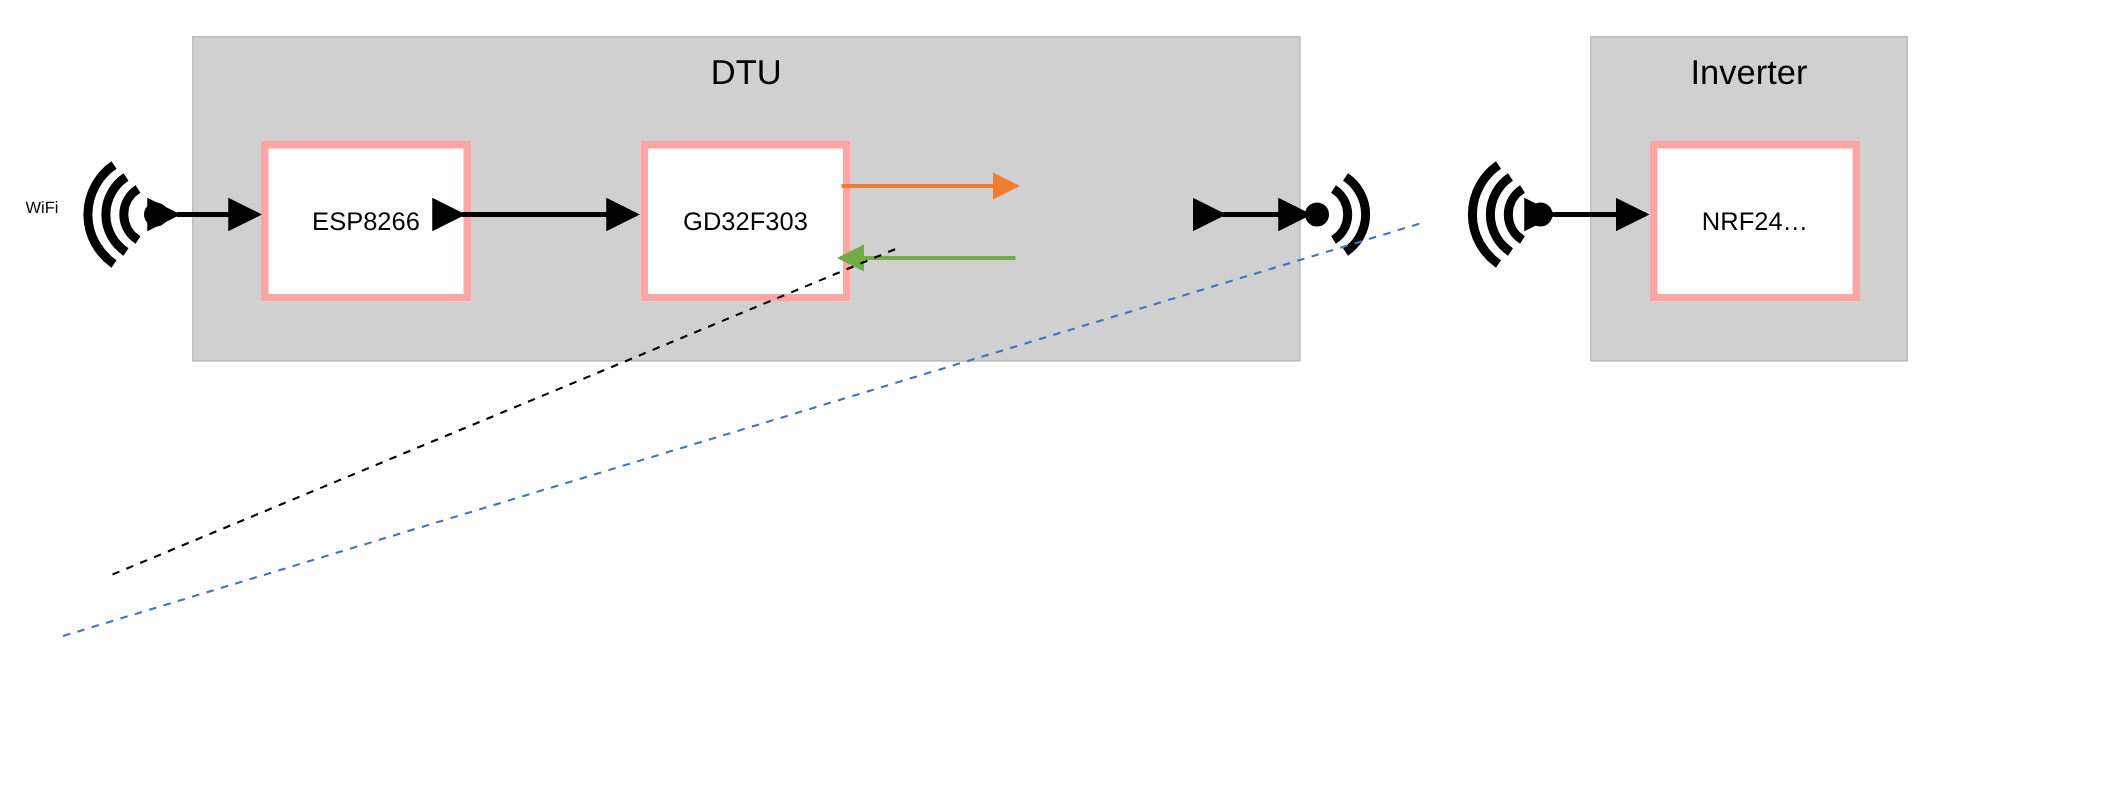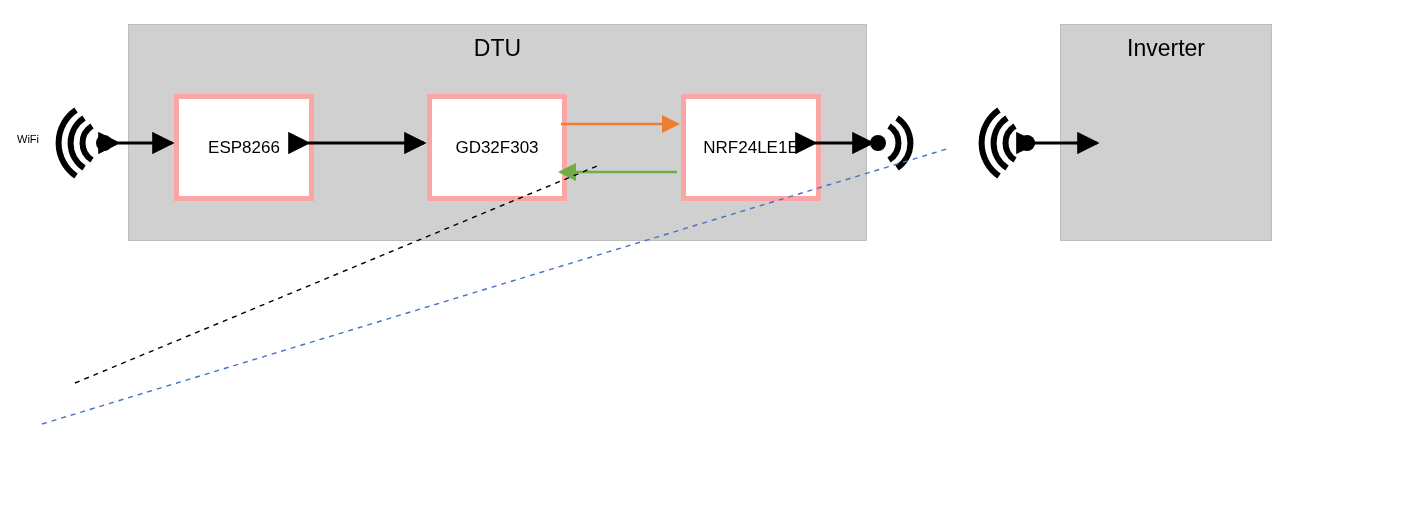--- a/index.html
+++ b/index.html
@@ -35,22 +35,22 @@
   <div class="enclosure" style="left:1060px;top:24px;width:210px;height:215px;">
     <div class="enclosure-title">Inverter</div>
   </div>
 
   <div class="chip" style="left:174px;top:94px;width:130px;height:97px;">
     <span>ESP8266</span>
   </div>
   <div class="chip" style="left:427px;top:94px;width:130px;height:97px;justify-content:center;">
     <span>GD32F303</span>
   </div>
-  <div class="chip" style="left:681px;top:94px;width:130px;height:97px;">
-    <span>NRF24LE1E</span>
+  <div class="chip" style="left:1100px;top:94px;width:130px;height:97px;">
+    <span>NRF24…</span>
   </div>
 
   <div class="wifi-label" style="left:17px;top:133px;">WiFi</div>
 
   <svg class="arrow-svg">
     <defs>
       <marker id="ah-b" markerWidth="7" markerHeight="7" refX="6.2" refY="3.5" orient="auto">
           <path d="M0,0 L7,3.5 L0,7 z" fill="#000"></path>
         </marker>
       <marker id="ah-b2" markerWidth="7" markerHeight="7" refX="6.2" refY="3.5" orient="auto">

